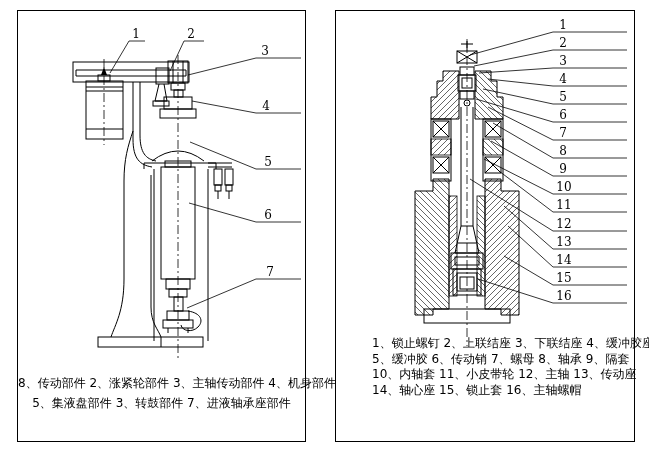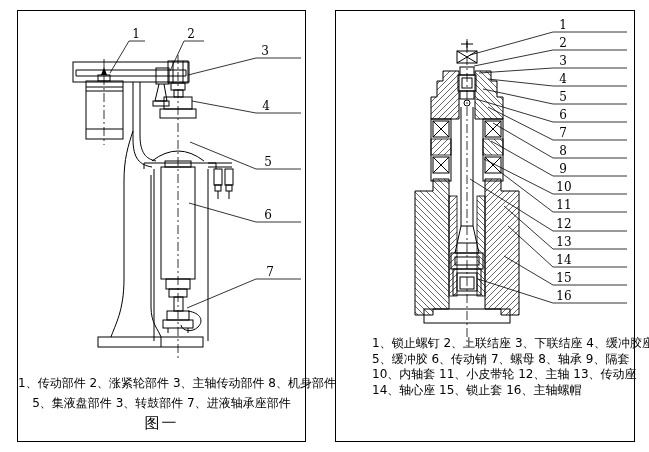--- a/index.html
+++ b/index.html
@@ -95,24 +95,23 @@
       <text class="co" x="118" y="27" text-anchor="middle">1</text>
       <text class="co" x="173" y="27" text-anchor="middle">2</text>
       <text class="co" x="247" y="44" text-anchor="middle">3</text>
       <text class="co" x="248" y="99" text-anchor="middle">4</text>
       <text class="co" x="250" y="155" text-anchor="middle">5</text>
       <text class="co" x="250" y="208" text-anchor="middle">6</text>
       <text class="co" x="252" y="265" text-anchor="middle">7</text>
     </svg>
 
     <div class="legend legend-f1">
-      <div>1、传动部件 2、涨紧轮部件 3、主轴传动部件 8、机身部件</div>
+      <div>8、传动部件 2、涨紧轮部件 3、主轴传动部件 4、机身部件</div>
       <div>5、集液盘部件 3、转鼓部件 7、进液轴承座部件</div>
     </div>
-    <div class="caption caption-f1">图一</div>
   </div>
 
   <div id="panel2" class="panel">
     <svg class="drawing" width="298" height="430" viewBox="0 0 298 430">
       <defs>
         <pattern id="h1" width="6" height="6" patternUnits="userSpaceOnUse">
           <path d="M0,6 L6,0" stroke="#000" stroke-width="0.6"></path>
         </pattern>
         <pattern id="h2" width="6" height="6" patternUnits="userSpaceOnUse">
           <path d="M0,0 L6,6" stroke="#000" stroke-width="0.6"></path>

